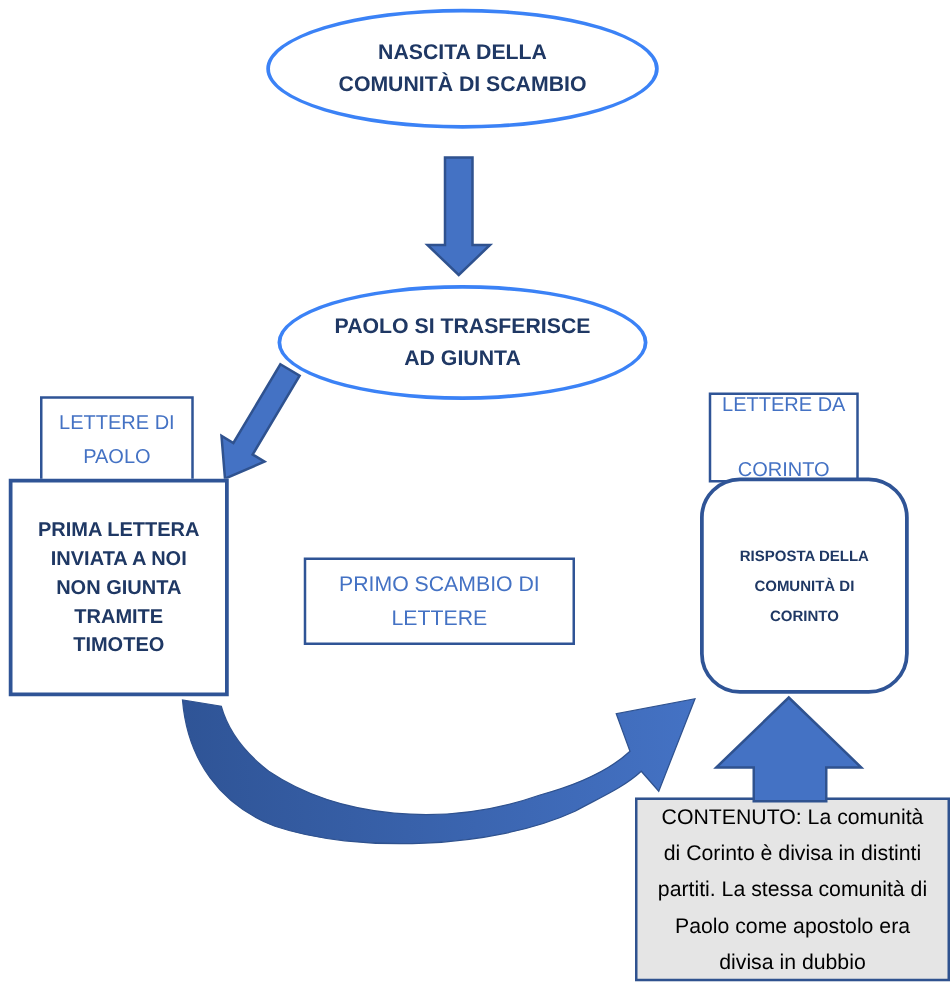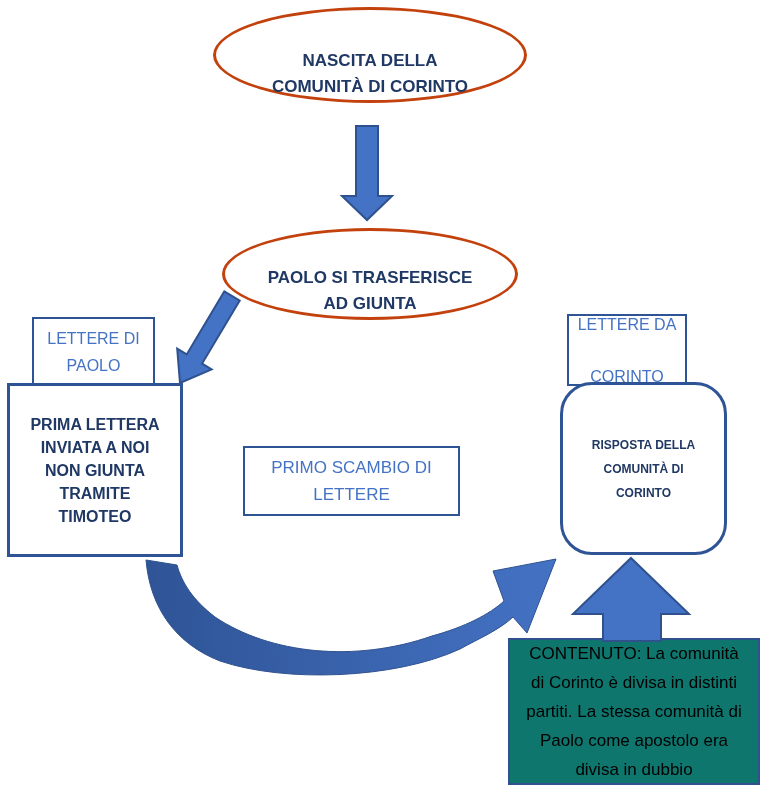--- a/index.html
+++ b/index.html
@@ -20,23 +20,22 @@
     box-sizing: border-box;
     display: flex;
     flex-direction: column;
     align-items: center;
     justify-content: center;
     text-align: center;
     background: #ffffff;
     z-index: 3;
   }
   .ellipse {
-    border: 3px solid #c2410c;
+    border: 3px solid #3b82f6;
     border-radius: 50%;
-    justify-content: flex-end;
   }
   .thickbox { border: 3px solid #2F5496; }
   .thinbox  { border: 2px solid #2F5496; margin-top: 24px; }
   .navy-bold {
     color: #1F3864;
     font-weight: bold;
   }
   .accent-text {
     color: #4472C4;
     font-weight: 400;
@@ -45,21 +44,21 @@
 
   #nascita        { left: 213px; top: 7px;   width: 314px; height: 96px;  font-size: 17px; line-height: 26px; }
   #trasferisce    { left: 222px; top: 228px; width: 296px; height: 92px;  font-size: 17px; line-height: 26px; }
   #lettere-di-paolo   { left: 32px;  top: 293px; width: 123px; height: 70px; font-size: 16px; line-height: 27px; }
   #lettere-da-corinto { left: 567px; top: 290px; width: 120px; height: 72px; font-size: 16px; line-height: 27px; gap: 25px; }
   #prima-lettera  { left: 7px;   top: 383px; width: 176px; height: 174px; font-size: 16px; line-height: 23px; }
   #primo-scambio  { left: 243px; top: 422px; width: 217px; height: 70px;  font-size: 17px; line-height: 27px; }
   #risposta       { left: 560px; top: 382px; width: 167px; height: 173px; font-size: 12px; line-height: 24px; border-radius: 32px; }
   #contenuto {
     left: 508px; top: 638px; width: 252px; height: 147px;
-    background: #0f766e;
+    background: #e5e5e5;
     border: 2px solid #2F528F;
     color: #000000;
     font-size: 17px;
     line-height: 29px;
     z-index: 1;
     padding: 2px 4px;
   }
   #arrow-layer {
     position: absolute;
     left: 0; top: 0;
@@ -104,21 +103,21 @@
          C 490,614 465,627 432,636
          C 355,663 270,654 215,617
          C 193,600 182,583 177,565
          Z" fill="url(#curveGrad)" stroke="#2F528F" stroke-width="1"></path>
 
     <polygon points="631,558 689,614 661,614 661,641 603,641 603,614 573,614" fill="#4472C4" stroke="#2F528F" stroke-width="2"></polygon>
   </svg>
 
   <div class="shape ellipse navy-bold" id="nascita">
     <span class="line">NASCITA DELLA</span>
-    <span class="line">COMUNITÀ DI CORINTO</span>
+    <span class="line">COMUNITÀ DI SCAMBIO</span>
   </div>
 
   <div class="shape ellipse navy-bold" id="trasferisce">
     <span class="line">PAOLO SI TRASFERISCE</span>
     <span class="line">AD GIUNTA</span>
   </div>
 
   <div class="shape thinbox accent-text" id="lettere-di-paolo">
     <span class="line">LETTERE DI</span>
     <span class="line">PAOLO</span>

